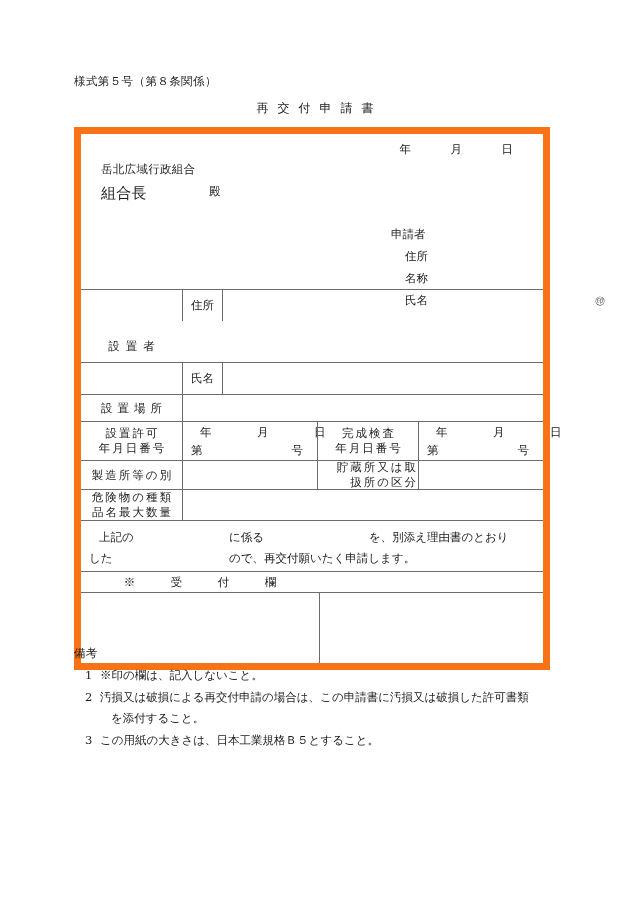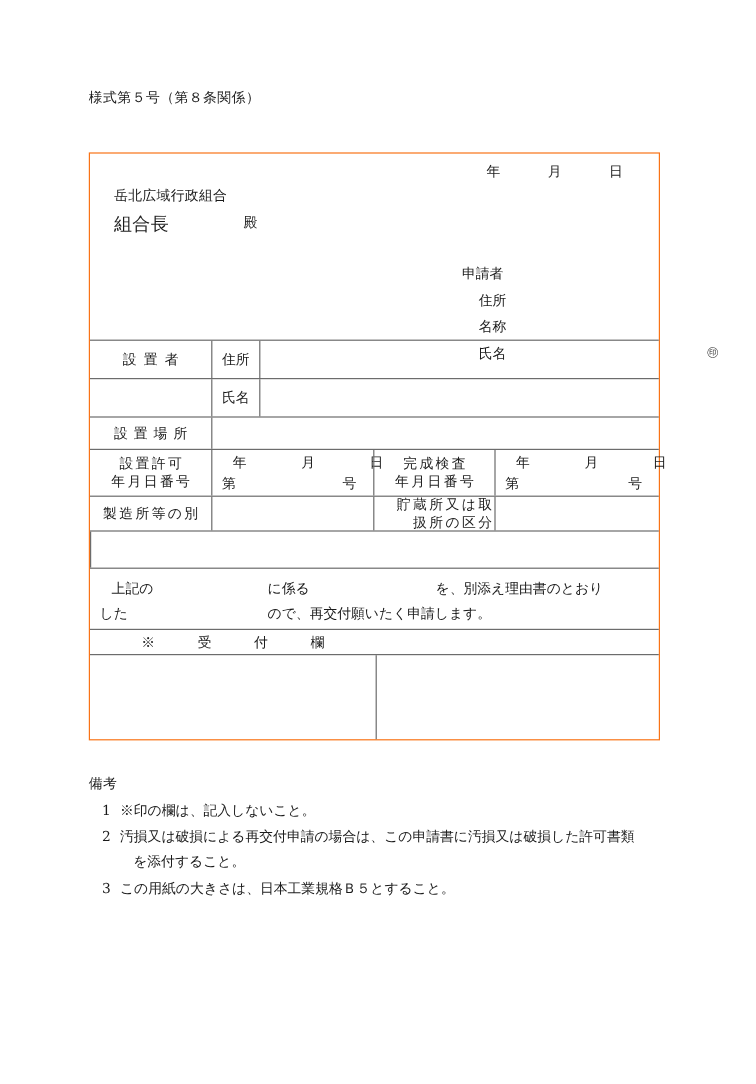--- a/index.html
+++ b/index.html
@@ -46,21 +46,21 @@
     text-indent: 9px;
     white-space: nowrap;
   }
 
   
   .frame {
     position: absolute;
     left: 74px;
     top: 127px;
     width: 476px;
-    border: 1px solid #f97316;
+    border: 7px solid #f97316;
     box-sizing: border-box;
   }
 
   .row {
     display: flex;
     border-top: 1px solid #6c6c6c;
     box-sizing: border-box;
   }
   .row.first { border-top: none; }
 
@@ -132,21 +132,21 @@
 
   
   .lbl {
     font-size: 11.5px;
     display: flex;
     align-items: center;
     justify-content: center;
     text-align: center;
     white-space: nowrap;
   }
-  .spread5 { letter-spacing: 6px; text-indent: 6px; }
+  .spread5 { letter-spacing: 6px; text-indent: 6px; margin-top: 41px; }
   .spread4 { letter-spacing: 5px; text-indent: 5px; }
   .spread2 { letter-spacing: 2px; text-indent: 2px; }
   .two-line {
     display: flex;
     flex-direction: column;
     justify-content: center;
     align-items: center;
     line-height: 15px;
   }
   .two-line span { display: block; white-space: nowrap; }
@@ -247,20 +247,21 @@
     display: block;
     padding-left: 11px;
   }
 </style>
 </head>
 <body>
 
 <div class="page">
 
   <div class="form-no">様式第５号（第８条関係）</div>
+  <div class="doc-title">再交付申請書</div>
 
   <div class="frame">
 
     <div class="row first">
       <div class="cell w-rest">
         <div class="addressee-block">
           <div class="date-line">年　月　日</div>
           <div class="org-name">岳北広域行政組合</div>
           <div class="org-head">組合長</div>
           <div class="org-honorific">殿</div>
@@ -326,20 +327,24 @@
       <div class="cell w-label lbl spread2" style="height:28px;">製造所等の別</div>
       <div class="cell vline" style="width:135px;height:28px;"></div>
       <div class="cell vline lbl two-line spread2" style="width:101px;height:28px;align-items:flex-end;">
         <span>貯蔵所又は取</span>
         <span>扱所の区分</span>
       </div>
       <div class="cell w-rest vline" style="height:28px;"></div>
     </div>
 
     <div class="row">
+      <div class="cell w-label lbl two-line spread2" style="height:30px;">
+        <span>危険物の種類</span>
+        <span>品名最大数量</span>
+      </div>
       <div class="cell w-rest vline" style="height:30px;"></div>
     </div>
 
     <div class="row">
       <div class="cell w-rest">
         <div class="statement">
           <span class="st-l1">上記の</span>
           <span class="st-l1b">に係る</span>
           <span class="st-l1c">を、別添え理由書のとおり</span>
           <span class="st-l2">した</span>

